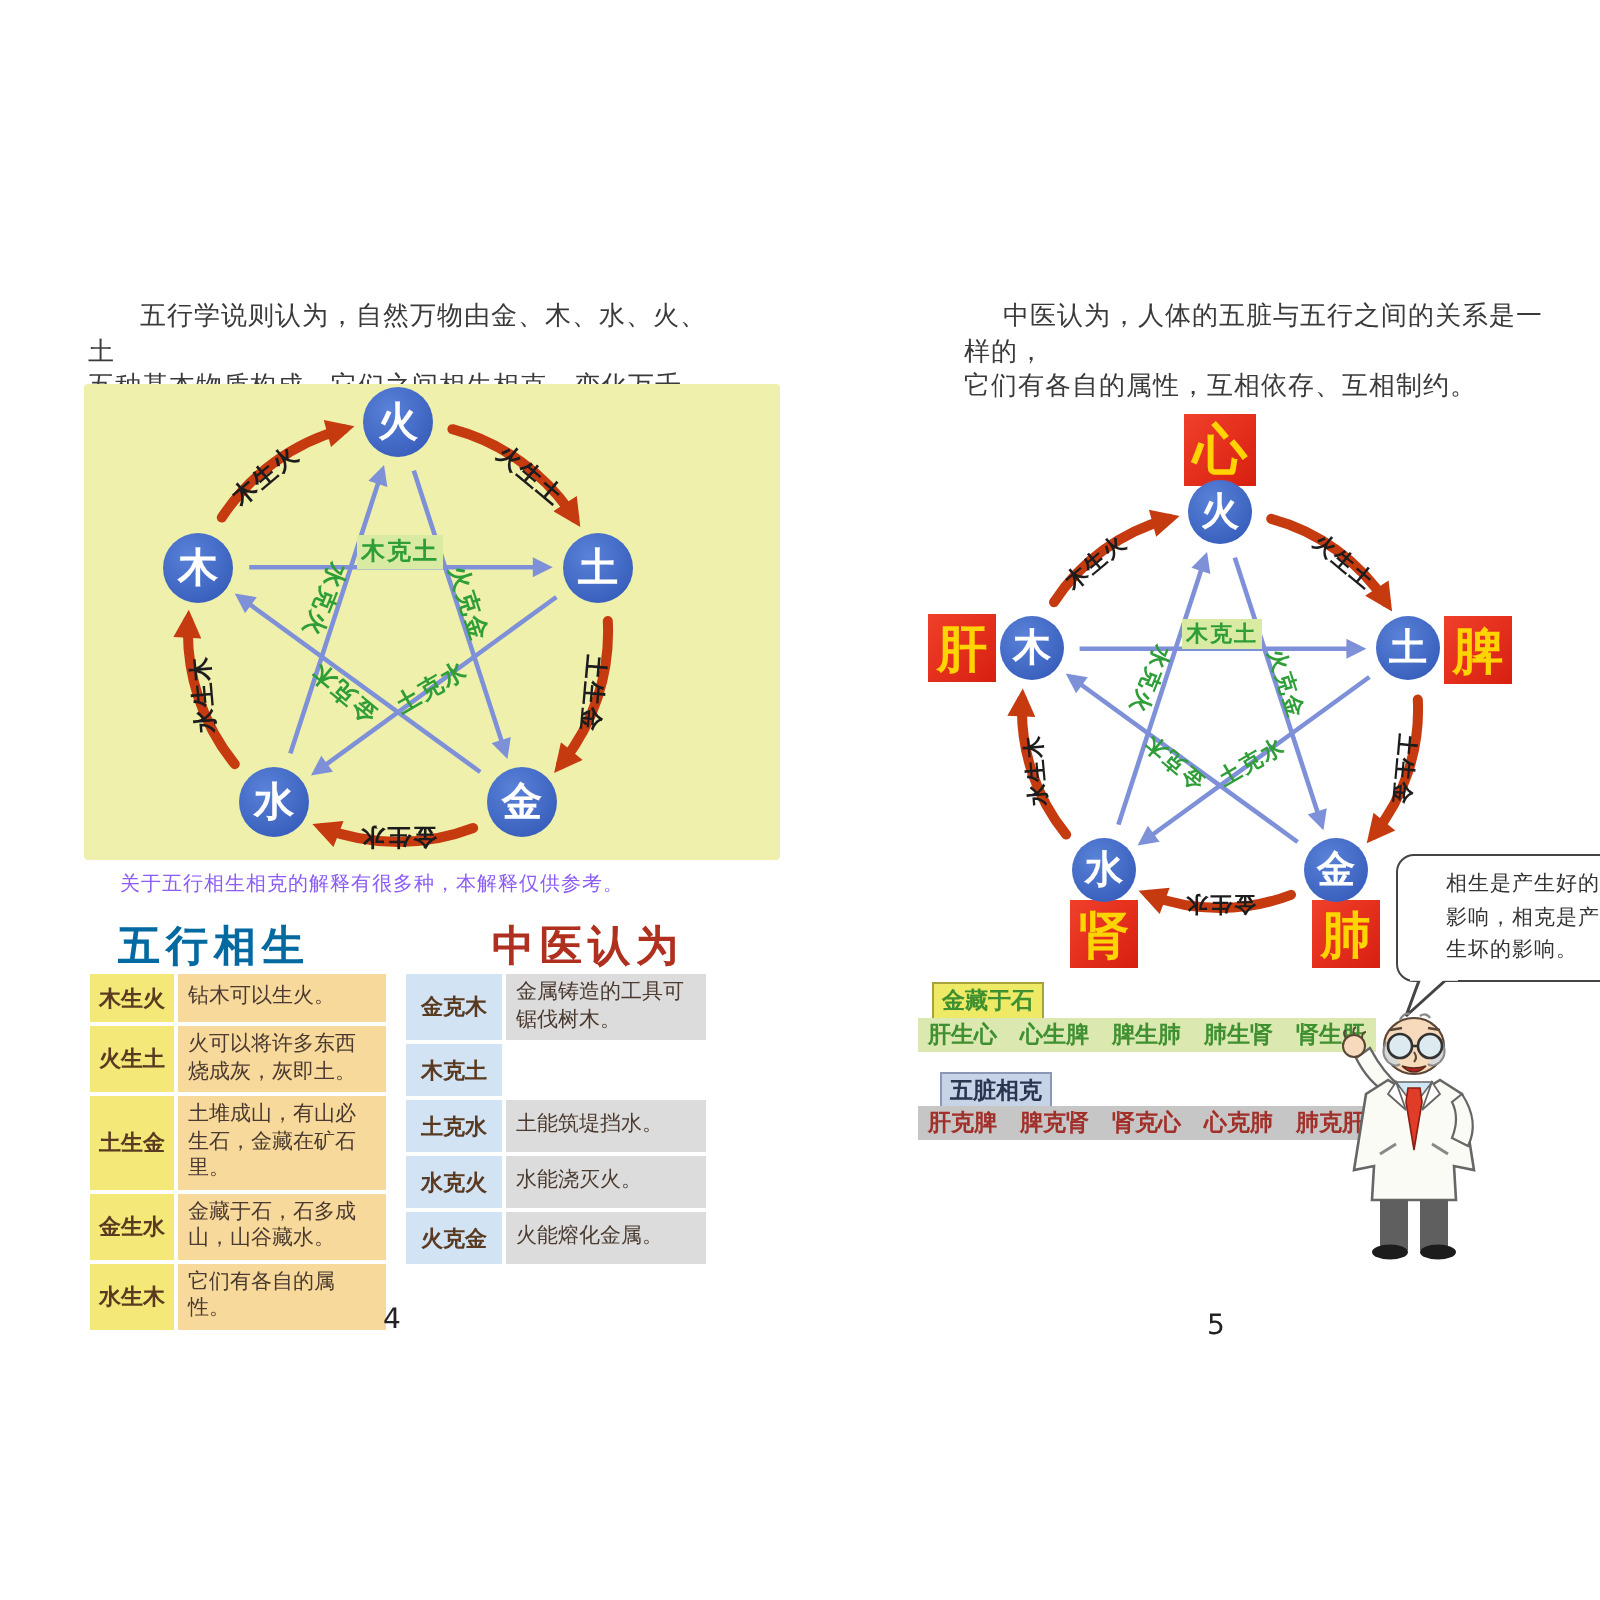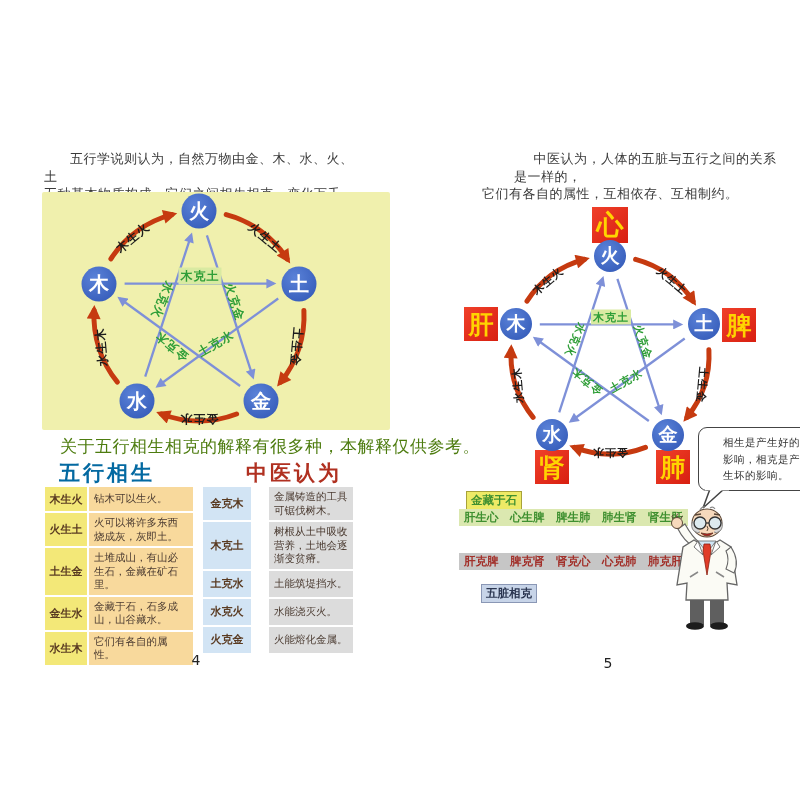--- a/index.html
+++ b/index.html
@@ -21,34 +21,34 @@
          font-weight:bold;display:flex;align-items:center;justify-content:center;
          transform:translate(-50%,-50%);width:34px;height:34px;font-size:25px;}
   .organ.heart{width:36px;height:36px;font-size:27px;}
   .wlabel{position:absolute;white-space:nowrap;font-weight:bold;transform:translate(-50%,-50%) rotate(var(--r,0deg));}
   .sheng-l{color:#1c1c1c;font-size:12px;letter-spacing:1px;}
   .ke-l{color:#2f9e38;font-size:12px;letter-spacing:1px;}
   .ke-l.hl{background:#d9eaa2;padding:0 2px;}
   .wheel.small .sheng-l{font-size:11px;}
   .wheel.small .ke-l{font-size:11px;}
   
-  .note{font-size:17px;color:#4d7c0f;letter-spacing:0.5px;}
+  .note{font-size:10px;color:#8b5cf6;letter-spacing:0.5px;}
   
   .ttl{font-size:21px;font-weight:bold;letter-spacing:3px;transform:translateX(-50%);white-space:nowrap;}
   .ttl.green{color:#0369a1;}
   .ttl.red{color:#b03020;}
   
   .ftable{display:flex;flex-direction:column;gap:2px;}
   .t-row{display:flex;gap:2px;}
   .t-label{display:flex;align-items:center;justify-content:center;font-size:11px;color:#5a3b22;font-weight:bold;flex:none;}
   .t-desc{flex:1;display:flex;align-items:center;padding:3px 5px;font-size:10.5px;line-height:13.5px;color:#4a3a30;}
   .sheng-t .t-label{width:42px;background:#f3e878;}
   .sheng-t .t-desc{background:#f8d99c;}
   .ke-t .t-label{width:48px;background:#d2e4f4;}
-  .ke-t .t-desc{background:#dcdcdc;margin-left:16px;}
+  .ke-t .t-desc{background:#dcdcdc;}
   .sheng-t .t-row{min-height:24px;}
   .ke-t .t-row{min-height:26px;}
   
   .pnum{font-size:14px;color:#222;transform:translateX(-50%);}
   
   .bubble{position:absolute;background:#fff;border:1.5px solid #444;border-radius:9px;
           padding:6px 24px;font-size:10.5px;line-height:16.5px;color:#333;letter-spacing:0.5px;}
   
   .tag{position:absolute;font-size:11.5px;font-weight:bold;padding:1px 4px;border:1px solid #999;}
   .tag.yellow{background:#eeea66;color:#3f9030;border-color:#a8a23a;}
@@ -133,40 +133,39 @@
       </div>
   </div>
 
   <div class="abs ftable ke-t" style="left:203px;top:487px;width:150px;">
     <div class="t-row">
         <div class="t-label">金克木</div>
         <div class="t-desc">金属铸造的工具可锯伐树木。</div>
       </div>
     <div class="t-row">
         <div class="t-label">木克土</div>
-        <div class="t-desc">树根从土中吸收营养，土地会逐渐变贫瘠。</div>
       </div>
     <div class="t-row">
         <div class="t-label">土克水</div>
         <div class="t-desc">土能筑堤挡水。</div>
       </div>
     <div class="t-row">
         <div class="t-label">水克火</div>
         <div class="t-desc">水能浇灭火。</div>
       </div>
     <div class="t-row">
         <div class="t-label">火克金</div>
         <div class="t-desc">火能熔化金属。</div>
       </div>
   </div>
 
   <div class="abs pnum" style="left:196px;top:652px;">4</div>
 
   <div class="abs intro" style="left:482px;top:150px;width:298px;">
-    <div style="text-indent:1.5em;margin-left:32px;">中医认为，人体的五脏与五行之间的关系是一样的，</div>
+    <div style="text-indent:1.5em;">中医认为，人体的五脏与五行之间的关系是一样的，</div>
     <div>它们有各自的属性，互相依存、互相制约。</div>
   </div>
 
   <div class="wheel small" id="wheelR" style="left:460px;top:201px;width:300px;height:290px;">
     <svg id="wheelR-svg" width="300" height="290">
         <defs>
           <marker id="wheelR-svg-r" markerUnits="userSpaceOnUse" markerWidth="16" markerHeight="14" viewBox="0 0 10 10" refX="6" refY="5" orient="auto">
             <path d="M0 0 L10 5 L0 10 z" fill="#c63a10"></path>
           </marker>
           <marker id="wheelR-svg-b" markerUnits="userSpaceOnUse" markerWidth="11" markerHeight="10" viewBox="0 0 10 10" refX="7" refY="5" orient="auto">
@@ -211,21 +210,21 @@
     <div>影响，相克是产</div>
     <div>生坏的影响。</div>
   </div>
   <svg class="abs" style="left:690px;top:488px;" width="50" height="26">
     <polygon points="20,1 13,20 34,1" fill="#ffffff" stroke="#444" stroke-width="1.5"></polygon>
     <rect x="15" y="0" width="24" height="2.4" fill="#ffffff"></rect>
   </svg>
 
   <div class="tag yellow" style="left:466px;top:491px;">金藏于石</div>
   <div class="zrow green" style="left:459px;top:509px;">肝生心　心生脾　脾生肺　肺生肾　肾生肝</div>
-  <div class="tag blue" style="left:481px;top:536px;margin-top:48px;">五脏相克</div>
+  <div class="tag blue" style="left:470px;top:536px;">五脏相克</div>
   <div class="zrow gray" style="left:459px;top:553px;">肝克脾　脾克肾　肾克心　心克肺　肺克肝</div>
 
   <svg class="abs" style="left:650px;top:495px;" width="100" height="140" viewBox="0 0 100 140">
 
     <path d="M44,52 Q34,46 28,34 L35,29 Q42,42 50,48 Z" fill="#fbfbf5" stroke="#666" stroke-width="1.2"></path>
     <circle cx="27" cy="28" r="5.5" fill="#f7d9bc" stroke="#5a4636" stroke-width="1"></circle>
     <path d="M23,24 q-2,-3 0,-4 M27,22.5 q-1,-3 1,-4 M31,24 q0,-3 2,-3" fill="none" stroke="#5a4636" stroke-width="1"></path>
 
     <path d="M44,45 L33,52 L27,90 L37,88 L36,105 L78,105 L77,88 L87,90 L81,52 L70,45 Q57,54 44,45 Z" fill="#fbfbf5" stroke="#666" stroke-width="1.3"></path>
 

